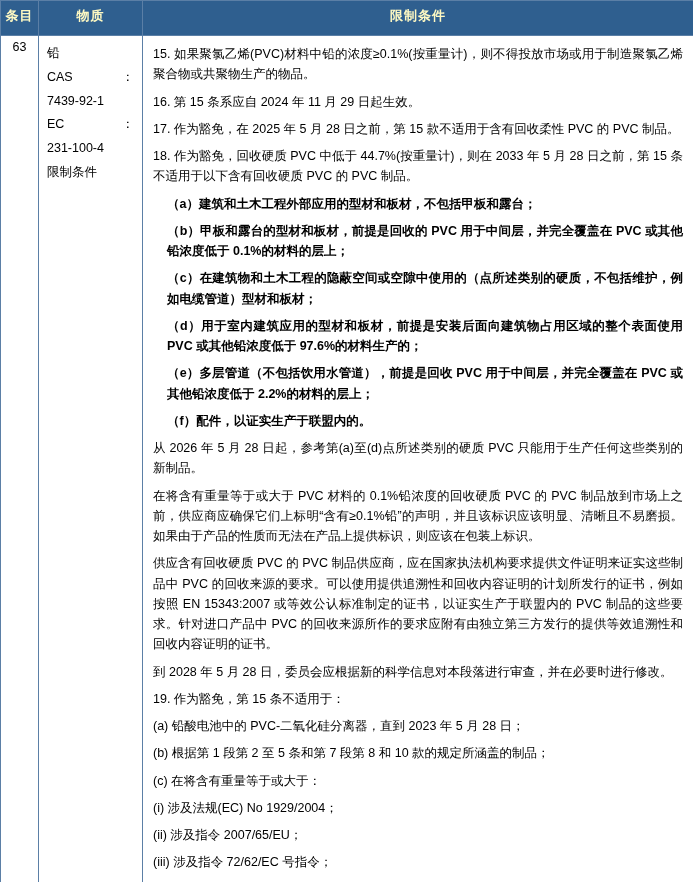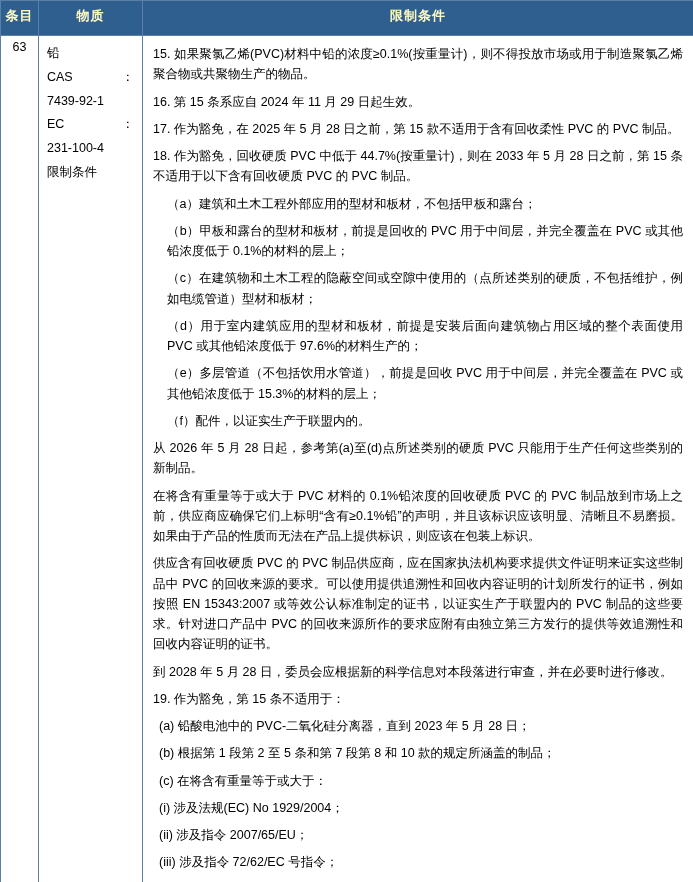--- a/index.html
+++ b/index.html
@@ -70,23 +70,24 @@
     font-size: 12.5px;
     line-height: 1.62;
     text-align: justify;
   }
   td.conditions-cell p {
     margin: 0 0 7px 0;
   }
   td.conditions-cell p.sub {
     margin-left: 14px;
     text-indent: 0;
+    font-weight: bold;
   }
   td.conditions-cell p.sub2 {
-    margin-left: 6px;
+    margin-left: 0;
   }
   td.conditions-cell p:last-child {
     margin-bottom: 0;
   }
 </style>
 </head>
 <body>
 
 <div class="page">
   <table class="doc-table">
@@ -119,21 +120,21 @@
         </td>
         <td class="conditions-cell">
           <p>15. 如果聚氯乙烯(PVC)材料中铅的浓度≥0.1%(按重量计)，则不得投放市场或用于制造聚氯乙烯聚合物或共聚物生产的物品。</p>
           <p>16. 第 15 条系应自 2024 年 11 月 29 日起生效。</p>
           <p>17. 作为豁免，在 2025 年 5 月 28 日之前，第 15 款不适用于含有回收柔性 PVC 的 PVC 制品。</p>
           <p>18. 作为豁免，回收硬质 PVC 中低于 44.7%(按重量计)，则在 2033 年 5 月 28 日之前，第 15 条不适用于以下含有回收硬质 PVC 的 PVC 制品。</p>
           <p class="sub">（a）建筑和土木工程外部应用的型材和板材，不包括甲板和露台；</p>
           <p class="sub">（b）甲板和露台的型材和板材，前提是回收的 PVC 用于中间层，并完全覆盖在 PVC 或其他铅浓度低于 0.1%的材料的层上；</p>
           <p class="sub">（c）在建筑物和土木工程的隐蔽空间或空隙中使用的（点所述类别的硬质，不包括维护，例如电缆管道）型材和板材；</p>
           <p class="sub">（d）用于室内建筑应用的型材和板材，前提是安装后面向建筑物占用区域的整个表面使用 PVC 或其他铅浓度低于 97.6%的材料生产的；</p>
-          <p class="sub">（e）多层管道（不包括饮用水管道），前提是回收 PVC 用于中间层，并完全覆盖在 PVC 或其他铅浓度低于 15.3%的材料的层上；</p>
+          <p class="sub">（e）多层管道（不包括饮用水管道），前提是回收 PVC 用于中间层，并完全覆盖在 PVC 或其他铅浓度低于 2.2%的材料的层上；</p>
           <p class="sub">（f）配件，以证实生产于联盟内的。</p>
           <p>从 2026 年 5 月 28 日起，参考第(a)至(d)点所述类别的硬质 PVC 只能用于生产任何这些类别的新制品。</p>
           <p>在将含有重量等于或大于 PVC 材料的 0.1%铅浓度的回收硬质 PVC 的 PVC 制品放到市场上之前，供应商应确保它们上标明“含有≥0.1%铅”的声明，并且该标识应该明显、清晰且不易磨损。如果由于产品的性质而无法在产品上提供标识，则应该在包装上标识。</p>
           <p>供应含有回收硬质 PVC 的 PVC 制品供应商，应在国家执法机构要求提供文件证明来证实这些制品中 PVC 的回收来源的要求。可以使用提供追溯性和回收内容证明的计划所发行的证书，例如按照 EN 15343:2007 或等效公认标准制定的证书，以证实生产于联盟内的 PVC 制品的这些要求。针对进口产品中 PVC 的回收来源所作的要求应附有由独立第三方发行的提供等效追溯性和回收内容证明的证书。</p>
           <p>到 2028 年 5 月 28 日，委员会应根据新的科学信息对本段落进行审查，并在必要时进行修改。</p>
           <p>19. 作为豁免，第 15 条不适用于：</p>
           <p class="sub2">(a) 铅酸电池中的 PVC-二氧化硅分离器，直到 2023 年 5 月 28 日；</p>
           <p class="sub2">(b) 根据第 1 段第 2 至 5 条和第 7 段第 8 和 10 款的规定所涵盖的制品；</p>
           <p class="sub2">(c) 在将含有重量等于或大于：</p>
           <p class="sub2">(i) 涉及法规(EC) No 1929/2004；</p>

